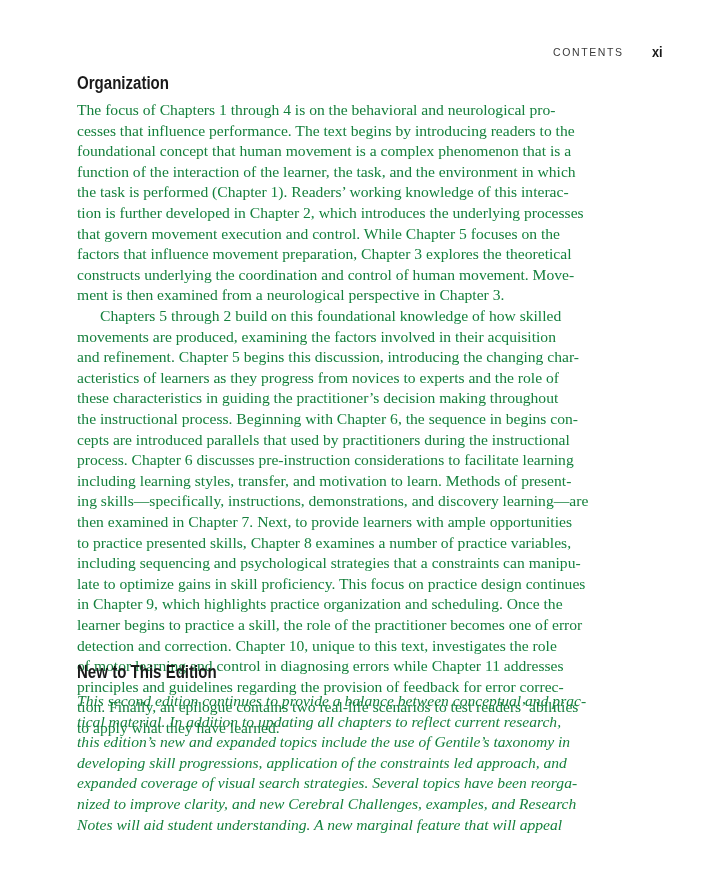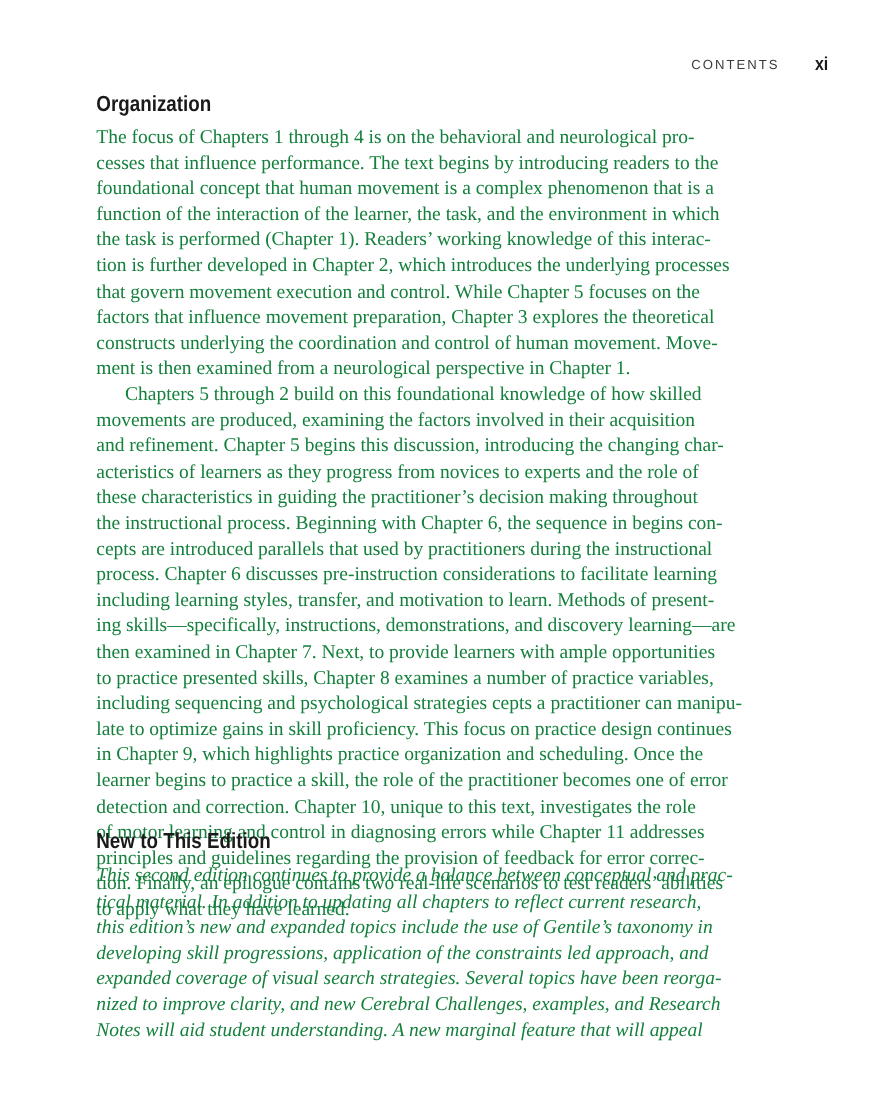--- a/index.html
+++ b/index.html
@@ -99,37 +99,37 @@
   <div class="para" style="top:100px;">
     <span class="line">The focus of Chapters 1 through 4 is on the behavioral and neurological pro-</span>
     <span class="line">cesses that influence performance. The text begins by introducing readers to the</span>
     <span class="line">foundational concept that human movement is a complex phenomenon that is a</span>
     <span class="line">function of the interaction of the learner, the task, and the environment in which</span>
     <span class="line">the task is performed (Chapter 1). Readers’ working knowledge of this interac-</span>
     <span class="line">tion is further developed in Chapter 2, which introduces the underlying processes</span>
     <span class="line">that govern movement execution and control. While Chapter 5 focuses on the</span>
     <span class="line">factors that influence movement preparation, Chapter 3 explores the theoretical</span>
     <span class="line">constructs underlying the coordination and control of human movement. Move-</span>
-    <span class="line last">ment is then examined from a neurological perspective in Chapter 1.</span>
+    <span class="line last">ment is then examined from a neurological perspective in Chapter 3.</span>
   </div>
 
   <div class="para" style="top:306px;">
     <span class="line indent">Chapters 5 through 2 build on this foundational knowledge of how skilled</span>
     <span class="line">movements are produced, examining the factors involved in their acquisition</span>
     <span class="line">and refinement. Chapter 5 begins this discussion, introducing the changing char-</span>
     <span class="line">acteristics of learners as they progress from novices to experts and the role of</span>
     <span class="line">these characteristics in guiding the practitioner’s decision making throughout</span>
     <span class="line">the instructional process. Beginning with Chapter 6, the sequence in begins con-</span>
     <span class="line">cepts are introduced parallels that used by practitioners during the instructional</span>
     <span class="line">process. Chapter 6 discusses pre-instruction considerations to facilitate learning</span>
     <span class="line">including learning styles, transfer, and motivation to learn. Methods of present-</span>
     <span class="line">ing skills—specifically, instructions, demonstrations, and discovery learning—are</span>
     <span class="line">then examined in Chapter 7. Next, to provide learners with ample opportunities</span>
     <span class="line">to practice presented skills, Chapter 8 examines a number of practice variables,</span>
-    <span class="line">including sequencing and psychological strategies cepts a practitioner can manipu-</span>
+    <span class="line">including sequencing and psychological strategies that a constraints can manipu-</span>
     <span class="line">late to optimize gains in skill proficiency. This focus on practice design continues</span>
     <span class="line">in Chapter 9, which highlights practice organization and scheduling. Once the</span>
     <span class="line">learner begins to practice a skill, the role of the practitioner becomes one of error</span>
     <span class="line">detection and correction. Chapter 10, unique to this text, investigates the role</span>
     <span class="line">of motor learning and control in diagnosing errors while Chapter 11 addresses</span>
     <span class="line">principles and guidelines regarding the provision of feedback for error correc-</span>
     <span class="line">tion. Finally, an epilogue contains two real-life scenarios to test readers’ abilities</span>
     <span class="line last">to apply what they have learned.</span>
   </div>
 

